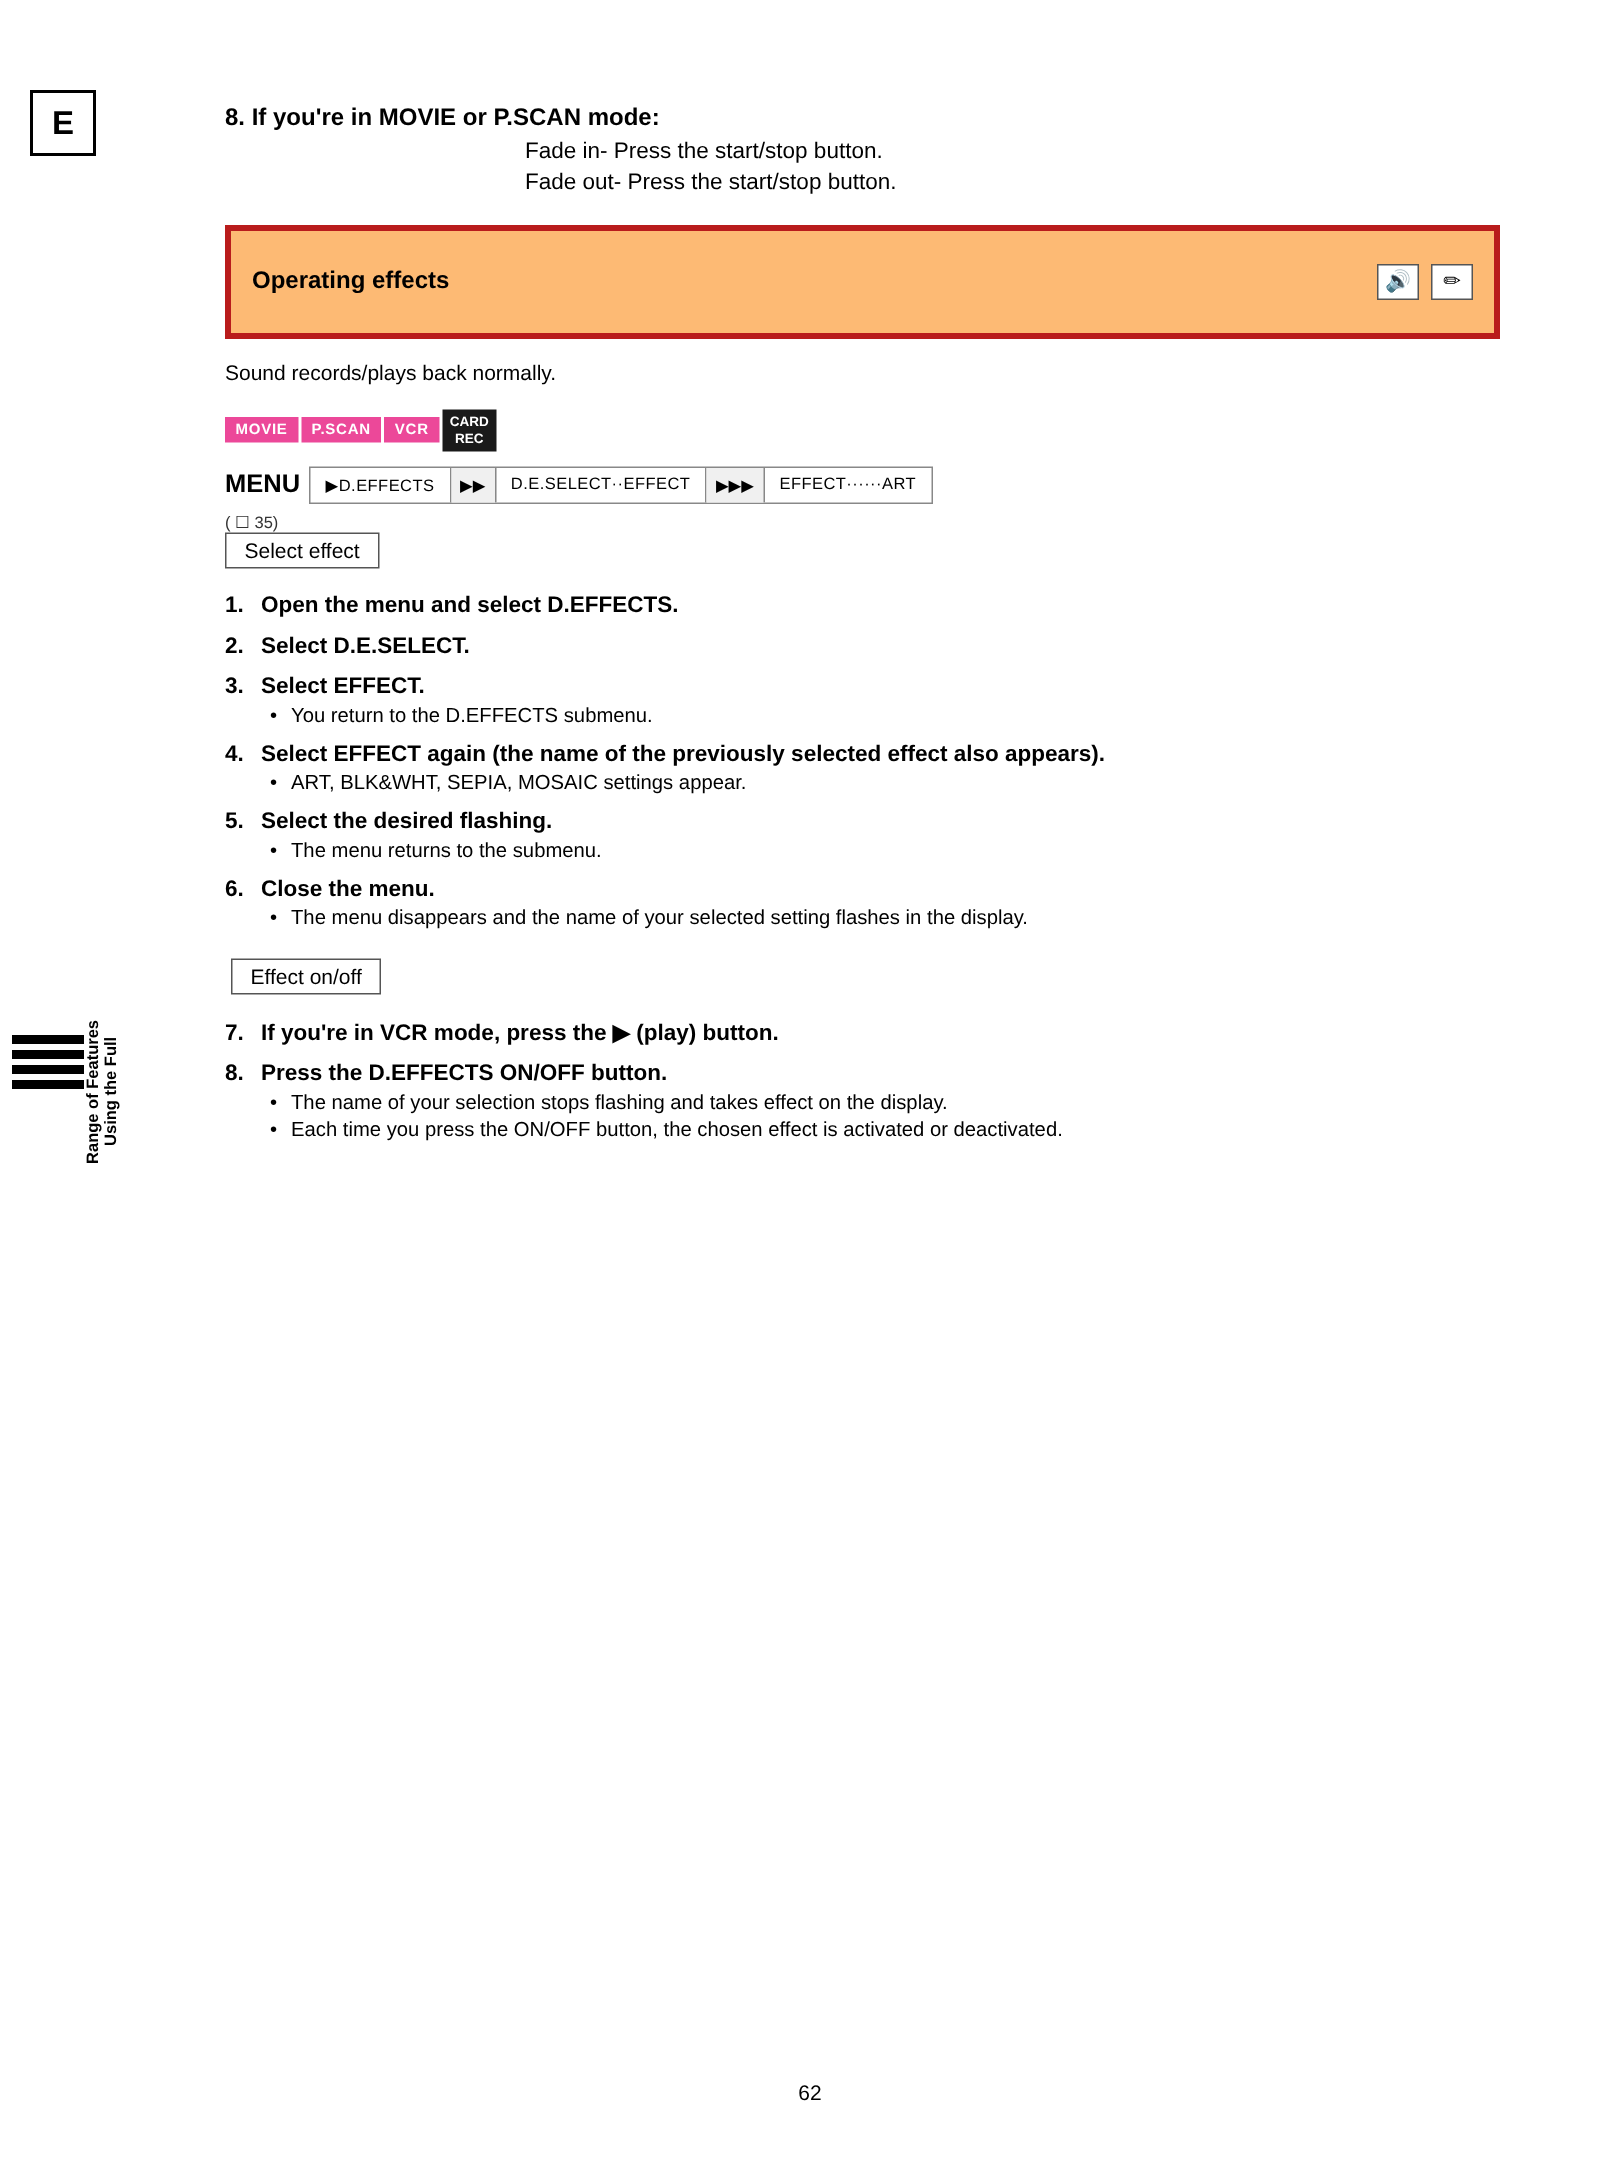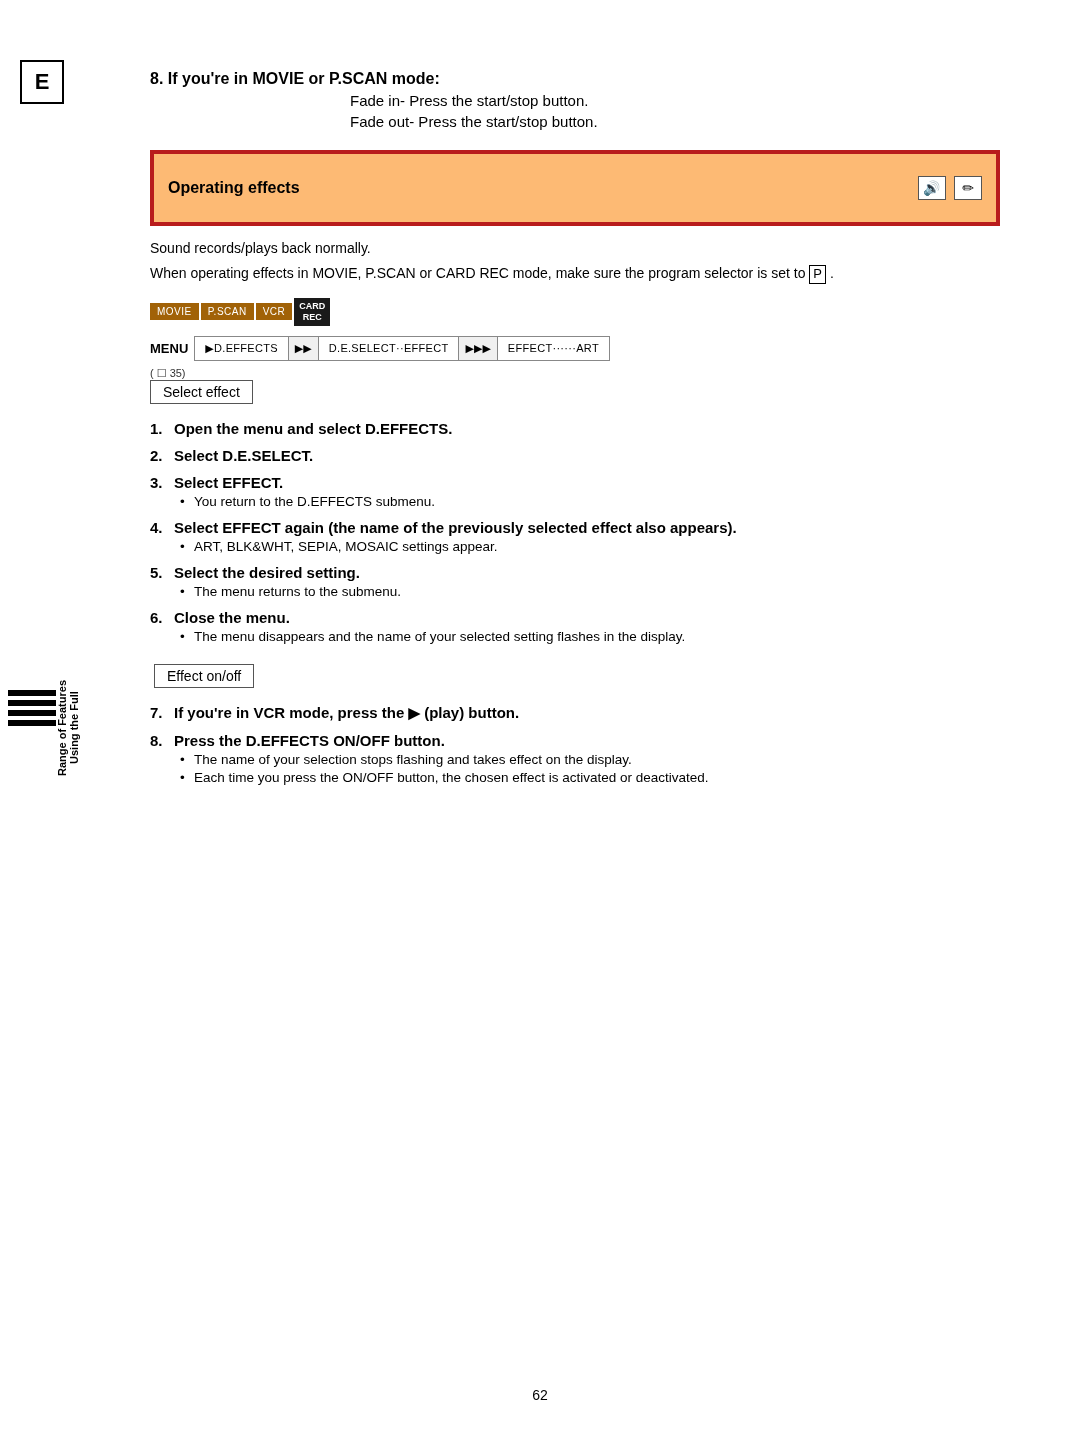--- a/index.html
+++ b/index.html
@@ -162,45 +162,45 @@
 
     
     .mode-buttons-row {
       display: flex;
       align-items: center;
       gap: 2px;
       margin: 14px 0 10px 0;
     }
 
     .mode-btn {
-      background: #a16207;
+      background: #ec4899;
       color: #fff;
       padding: 3px 7px;
       font-size: 10px;
       font-family: Arial, sans-serif;
-      font-weight: normal;
+      font-weight: bold;
       letter-spacing: 0.5px;
       border: none;
       text-align: center;
     }
 
     .mode-btn-card {
       background: #1a1a1a;
       color: #fff;
       padding: 3px 5px;
       font-size: 9px;
       font-family: Arial, sans-serif;
       font-weight: bold;
       line-height: 1.2;
       text-align: center;
       border: none;
     }
 
     .menu-label {
-      font-size: 13px;
+      font-size: 17px;
       font-weight: bold;
       font-family: Arial, sans-serif;
       margin-right: 6px;
     }
 
     
     .select-box {
       border: 1px solid #555;
       padding: 3px 12px;
       font-size: 14px;
@@ -351,25 +351,20 @@
     
     <div class="op-effects-box">
       <span class="op-effects-title">Operating effects</span>
       <div class="op-effects-icons">
         <div class="icon-box">🔊</div>
         <div class="icon-box">✏</div>
       </div>
     </div>
 
     <p class="body-text">Sound records/plays back normally.</p>
-    <p class="body-text">
-      <span>When operating effects in MOVIE, P.SCAN or CARD REC mode, make sure the program selector is set to</span>
-      <span class="p-symbol">P</span>
-      <span>.</span>
-    </p>
 
     
     <div class="mode-buttons-row">
       <div class="mode-btn">MOVIE</div>
       <div class="mode-btn">P.SCAN</div>
       <div class="mode-btn">VCR</div>
       <div class="mode-btn-card">CARD<br>REC</div>
     </div>
 
     
@@ -419,21 +414,21 @@
         <div class="step-heading">
           <span class="num">4.</span>
           <span>Select EFFECT again (the name of the previously selected effect also appears).</span>
         </div>
         <div class="bullet-item">ART, BLK&amp;WHT, SEPIA, MOSAIC settings appear.</div>
       </li>
 
       <li class="step-item">
         <div class="step-heading">
           <span class="num">5.</span>
-          <span>Select the desired setting.</span>
+          <span>Select the desired flashing.</span>
         </div>
         <div class="bullet-item">The menu returns to the submenu.</div>
       </li>
 
       <li class="step-item">
         <div class="step-heading">
           <span class="num">6.</span>
           <span>Close the menu.</span>
         </div>
         <div class="bullet-item">The menu disappears and the name of your selected setting flashes in the display.</div>

